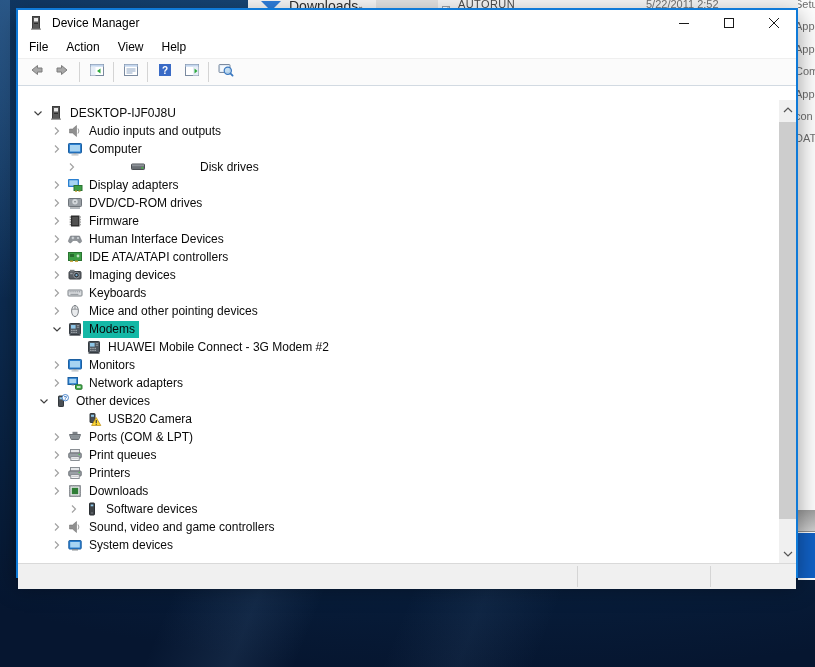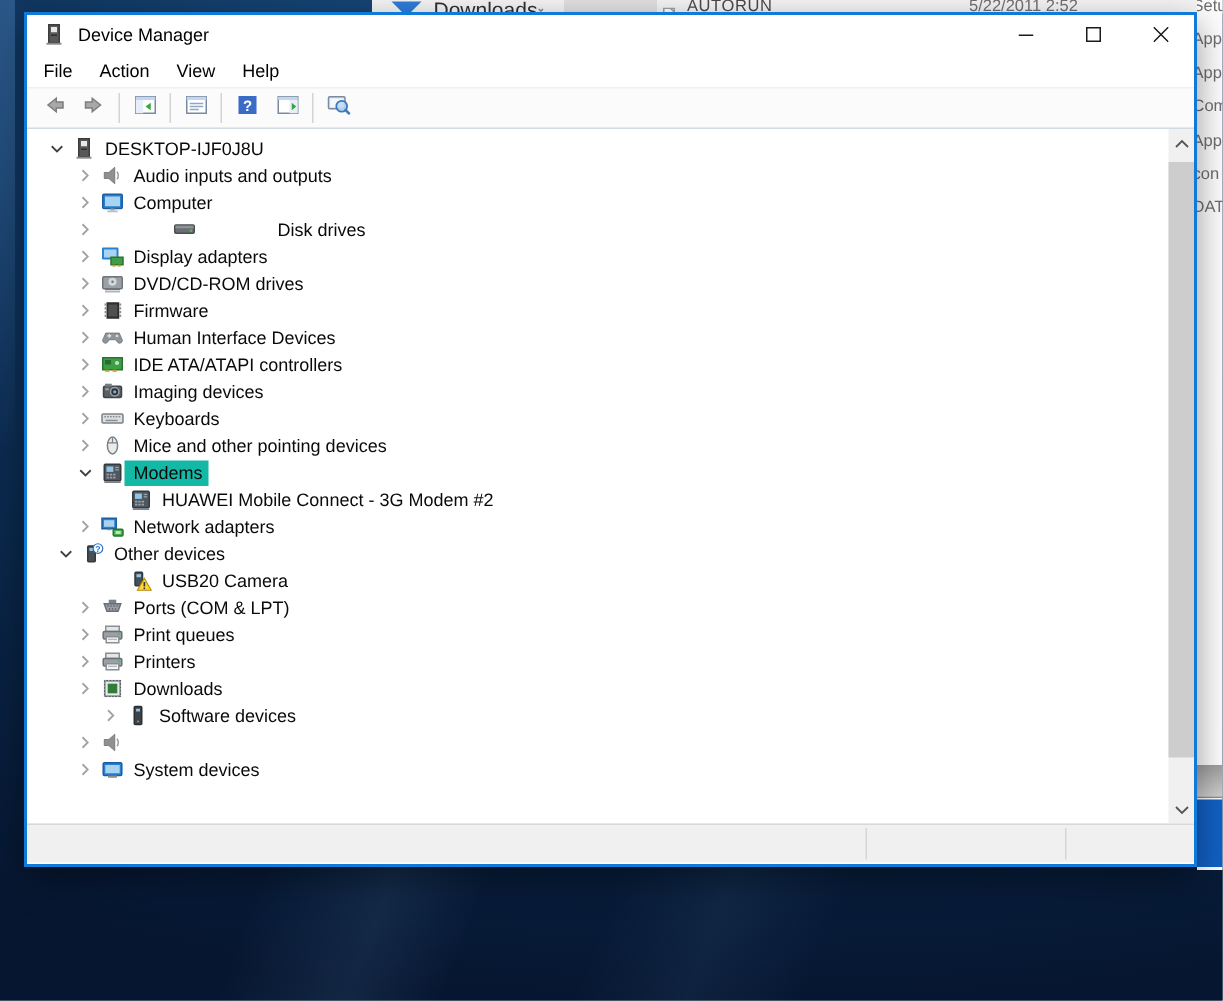--- a/index.html
+++ b/index.html
@@ -43,21 +43,21 @@
   .cap{width:45px;height:26px;display:flex;align-items:center;justify-content:center;}
 
   .menubar{height:22px;display:flex;align-items:center;background:#fff;padding-left:2px;}
   .menu-item{font-size:12px;color:#000;padding:3px 9px;}
 
   .toolbar{height:28px;display:flex;align-items:center;background:#fbfbfb;padding-left:4px;
     border-top:1px solid #efefef;border-bottom:1px solid #d2dae2;box-sizing:border-box;}
   .tb-btn{width:27px;height:24px;display:flex;align-items:center;justify-content:center;}
   .tb-sep{width:1px;height:20px;background:#d4d4d4;margin:0 3px;}
 
-  .treeview{position:relative;height:463px;background:#fff;overflow:hidden;}
+  .treeview{position:relative;height:463px;background:#fff;overflow:hidden;margin-top:14px;}
   .tree-rows{position:absolute;left:0;top:0;right:17px;bottom:0;padding-top:4px;overflow:hidden;}
   .tree-row{height:18px;display:flex;align-items:center;font-size:12px;color:#0a0a0a;white-space:nowrap;}
   .chev{width:16px;height:16px;flex:0 0 16px;display:flex;align-items:center;justify-content:center;}
   .tree-icon{width:16px;height:16px;flex:0 0 16px;margin-left:2px;}
   .tree-icon svg{display:block;}
   .tree-label{padding:1px 4px 2px 6px;}
   .tree-label.sel{background:#14b8a6;}
 
   .scrollbar{position:absolute;right:0;top:0;width:17px;height:463px;background:#f0f0f0;}
   .sb-arrow{position:absolute;left:0;width:17px;height:17px;display:flex;align-items:center;justify-content:center;}
@@ -242,21 +242,21 @@
             <span class="tree-icon">
               <svg width="16" height="16" viewBox="0 0 16 16">
                 <rect x="1.5" y="2.5" width="13" height="9.5" rx="0.8" fill="#2a7fd0" stroke="#1c5fa0"></rect>
                 <rect x="3" y="4" width="10" height="6.5" fill="#a8d4f2"></rect>
                 <rect x="6.5" y="12" width="3" height="1.3" fill="#9aa2aa"></rect>
                 <rect x="4.5" y="13.3" width="7" height="1.2" fill="#b8bec4"></rect>
               </svg>
             </span>
             <span class="tree-label">Computer</span>
           </div>
-          <div class="tree-row" style="padding-left: 31px; gap: 48px;">
+          <div class="tree-row" style="padding-left: 46px; gap: 48px;">
             <span class="chev">
               <svg width="16" height="16" viewBox="0 0 16 16">
                 <polyline points="6,4.5 9.5,8 6,11.5" fill="none" stroke="#a2a2a2" stroke-width="1.2"></polyline>
               </svg>
             </span>
             <span class="tree-icon">
               <svg width="16" height="16" viewBox="0 0 16 16">
                 <rect x="1.5" y="5" width="13" height="5.5" rx="0.8" fill="#6a6f74" stroke="#4a4e52"></rect>
                 <rect x="2" y="5.4" width="12" height="1.8" fill="#8d9298"></rect>
                 <circle cx="12.3" cy="8.9" r="0.9" fill="#43c33f"></circle>
@@ -456,20 +456,36 @@
             <span class="tree-label">HUAWEI Mobile Connect - 3G Modem #2</span>
           </div>
           <div class="tree-row" style="padding-left: 31px;">
             <span class="chev">
               <svg width="16" height="16" viewBox="0 0 16 16">
                 <polyline points="6,4.5 9.5,8 6,11.5" fill="none" stroke="#a2a2a2" stroke-width="1.2"></polyline>
               </svg>
             </span>
             <span class="tree-icon">
               <svg width="16" height="16" viewBox="0 0 16 16">
+                <rect x="1.5" y="2.5" width="13" height="9.5" rx="0.8" fill="#2a7fd0" stroke="#1c5fa0"></rect>
+                <rect x="3" y="4" width="10" height="6.5" fill="#a8d4f2"></rect>
+                <rect x="6.5" y="12" width="3" height="1.3" fill="#9aa2aa"></rect>
+                <rect x="4.5" y="13.3" width="7" height="1.2" fill="#b8bec4"></rect>
+              </svg>
+            </span>
+            <span class="tree-label">Monitors</span>
+          </div>
+          <div class="tree-row" style="padding-left: 31px;">
+            <span class="chev">
+              <svg width="16" height="16" viewBox="0 0 16 16">
+                <polyline points="6,4.5 9.5,8 6,11.5" fill="none" stroke="#a2a2a2" stroke-width="1.2"></polyline>
+              </svg>
+            </span>
+            <span class="tree-icon">
+              <svg width="16" height="16" viewBox="0 0 16 16">
                 <rect x="1" y="2.5" width="9.5" height="7" fill="#2a7fd0" stroke="#1c5fa0"></rect>
                 <rect x="2.3" y="3.8" width="6.9" height="4.4" fill="#a8d4f2"></rect>
                 <rect x="4.5" y="9.5" width="2.5" height="1" fill="#8a8f94"></rect>
                 <rect x="8.5" y="9.8" width="6.5" height="4.5" rx="0.8" fill="#43b049" stroke="#2a7431"></rect>
                 <rect x="10" y="11" width="3.5" height="2" fill="#bfe3c2"></rect>
               </svg>
             </span>
             <span class="tree-label">Network adapters</span>
           </div>
           <div class="tree-row" style="padding-left: 18px;">
@@ -593,20 +609,21 @@
               <svg width="16" height="16" viewBox="0 0 16 16">
                 <polyline points="6,4.5 9.5,8 6,11.5" fill="none" stroke="#a2a2a2" stroke-width="1.2"></polyline>
               </svg>
             </span>
             <span class="tree-icon">
               <svg width="16" height="16" viewBox="0 0 16 16">
                 <polygon points="2.5,6 5.5,6 9.5,2.5 9.5,13.5 5.5,10 2.5,10" fill="#909090" stroke="#6a6a6a" stroke-width="0.5"></polygon>
                 <path d="M11 5.5 Q12.8 8 11 10.5" stroke="#9a9a9a" fill="none"></path>
               </svg>
             </span>
+            <span class="tree-label">Sound, video and game controllers</span>
           </div>
           <div class="tree-row" style="padding-left: 31px;">
             <span class="chev">
               <svg width="16" height="16" viewBox="0 0 16 16">
                 <polyline points="6,4.5 9.5,8 6,11.5" fill="none" stroke="#a2a2a2" stroke-width="1.2"></polyline>
               </svg>
             </span>
             <span class="tree-icon">
               <svg width="16" height="16" viewBox="0 0 16 16">
                 <rect x="1.8" y="3.5" width="12.4" height="8.5" rx="0.8" fill="#2a7fd0" stroke="#1c5fa0"></rect>

